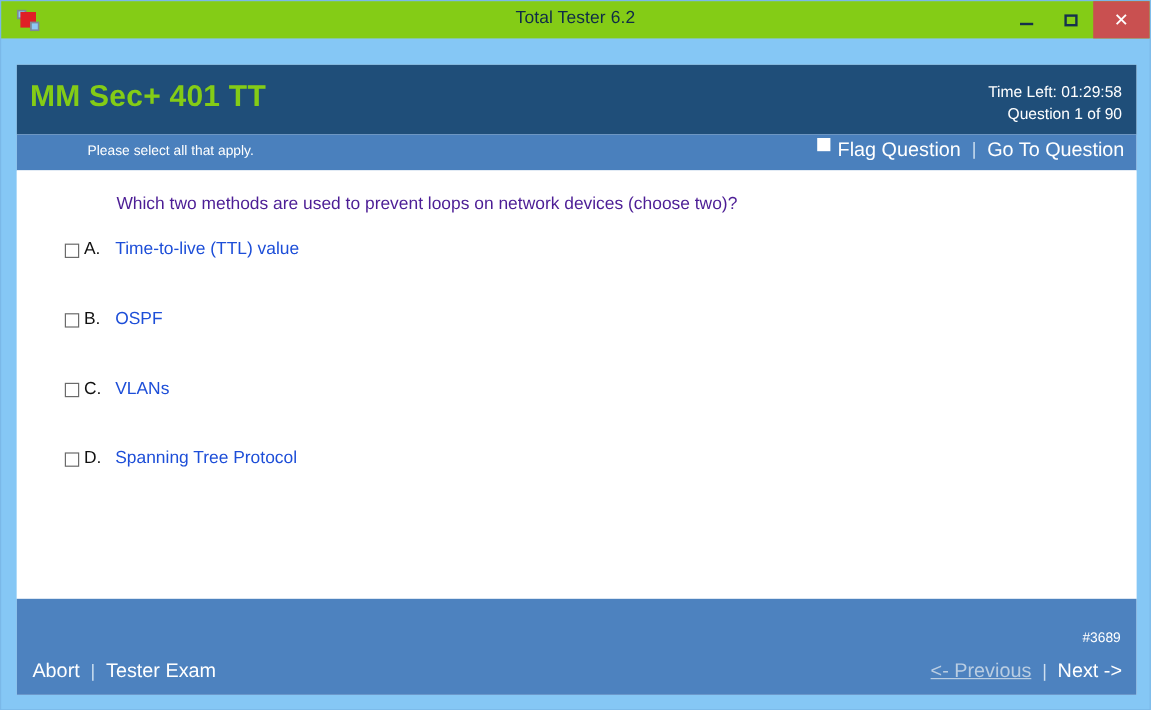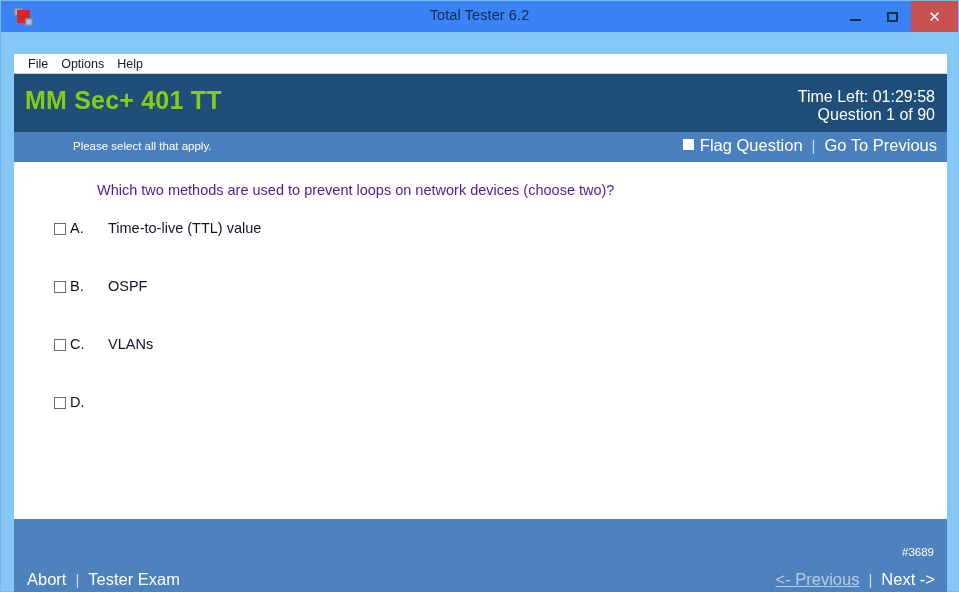--- a/index.html
+++ b/index.html
@@ -23,21 +23,21 @@
     width: 959px;
     height: 592px;
     background: #85c7f5;
     box-sizing: border-box;
     border: 1px solid #7ab8e8;
   }
 
   .titlebar {
     position: relative;
     height: 31px;
-    background: #3b82f6;
+    background: #84cc16;
   }
   .title-icon {
     position: absolute;
     left: 13px;
     top: 7px;
     width: 19px;
     height: 18px;
   }
   .title-text {
     position: absolute;
@@ -127,21 +127,21 @@
     font-weight: bold;
     color: #84cc16;
     letter-spacing: .2px;
   }
   .header-meta {
     position: absolute;
     right: 12px;
     top: 14px;
     text-align: right;
     color: #ffffff;
-    font-size: 16px;
+    font-size: 13px;
     line-height: 18px;
   }
 
   .subbar {
     position: relative;
     height: 30px;
     background: #4a80bd;
   }
   .subbar-note {
     position: absolute;
@@ -149,21 +149,21 @@
     top: 8px;
     font-size: 11.5px;
     color: #ffffff;
     margin-left: 48px;
   }
   .subbar-actions {
     position: absolute;
     right: 10px;
     top: 4px;
     display: flex;
-    align-items: center;
+    align-items: flex-start;
     color: #ffffff;
     font-size: 16.5px;
   }
   .flag-box {
     display: inline-block;
     width: 11px;
     height: 11px;
     background: #ffffff;
     margin-right: 6px;
     position: relative;
@@ -210,22 +210,21 @@
   }
   .choice-letter {
     width: 26px;
     margin-left: 4px;
     font-size: 14.5px;
     color: #101010;
     flex: 0 0 auto;
   }
   .choice-text {
     font-size: 14.5px;
-    color: #0f172a;
-    margin-left: 12px;
+    color: #1d4ed8;
   }
 
   
   .footer {
     position: relative;
     height: 80px;
     background: #4d82bf;
   }
   .qid {
     position: absolute;
@@ -281,41 +280,36 @@
         <span class="glyph-max"></span>
       </div>
       <div class="win-btn close">
         <span>✕</span>
       </div>
     </div>
   </div>
 
   <div class="app">
 
-    <div class="menubar">
-      <span class="menu-item">File</span>
-      <span class="menu-item">Options</span>
-      <span class="menu-item">Help</span>
-    </div>
 
     <div class="header">
       <div class="header-title">MM Sec+ 401 TT</div>
       <div class="header-meta">
         <div>Time Left:  01:29:58</div>
         <div>Question 1 of 90</div>
       </div>
     </div>
 
     <div class="subbar">
       <div class="subbar-note">Please select all that apply.</div>
       <div class="subbar-actions">
         <span class="flag-box"></span>
         <span>Flag Question</span>
         <span class="sep">|</span>
-        <span>Go To Previous</span>
+        <span>Go To Question</span>
       </div>
     </div>
 
     <div class="body">
       <div class="question">Which two methods are used to prevent loops on network devices (choose two)?</div>
 
       <div class="choices">
 
         <div class="choice">
           <span class="choice-box"></span>
@@ -331,20 +325,21 @@
 
         <div class="choice">
           <span class="choice-box"></span>
           <span class="choice-letter">C.</span>
           <span class="choice-text">VLANs</span>
         </div>
 
         <div class="choice">
           <span class="choice-box"></span>
           <span class="choice-letter">D.</span>
+          <span class="choice-text">Spanning Tree Protocol</span>
         </div>
 
       </div>
     </div>
 
     <div class="footer">
       <div class="qid">#3689</div>
 
       <div class="footer-left">
         <span>Abort</span>

